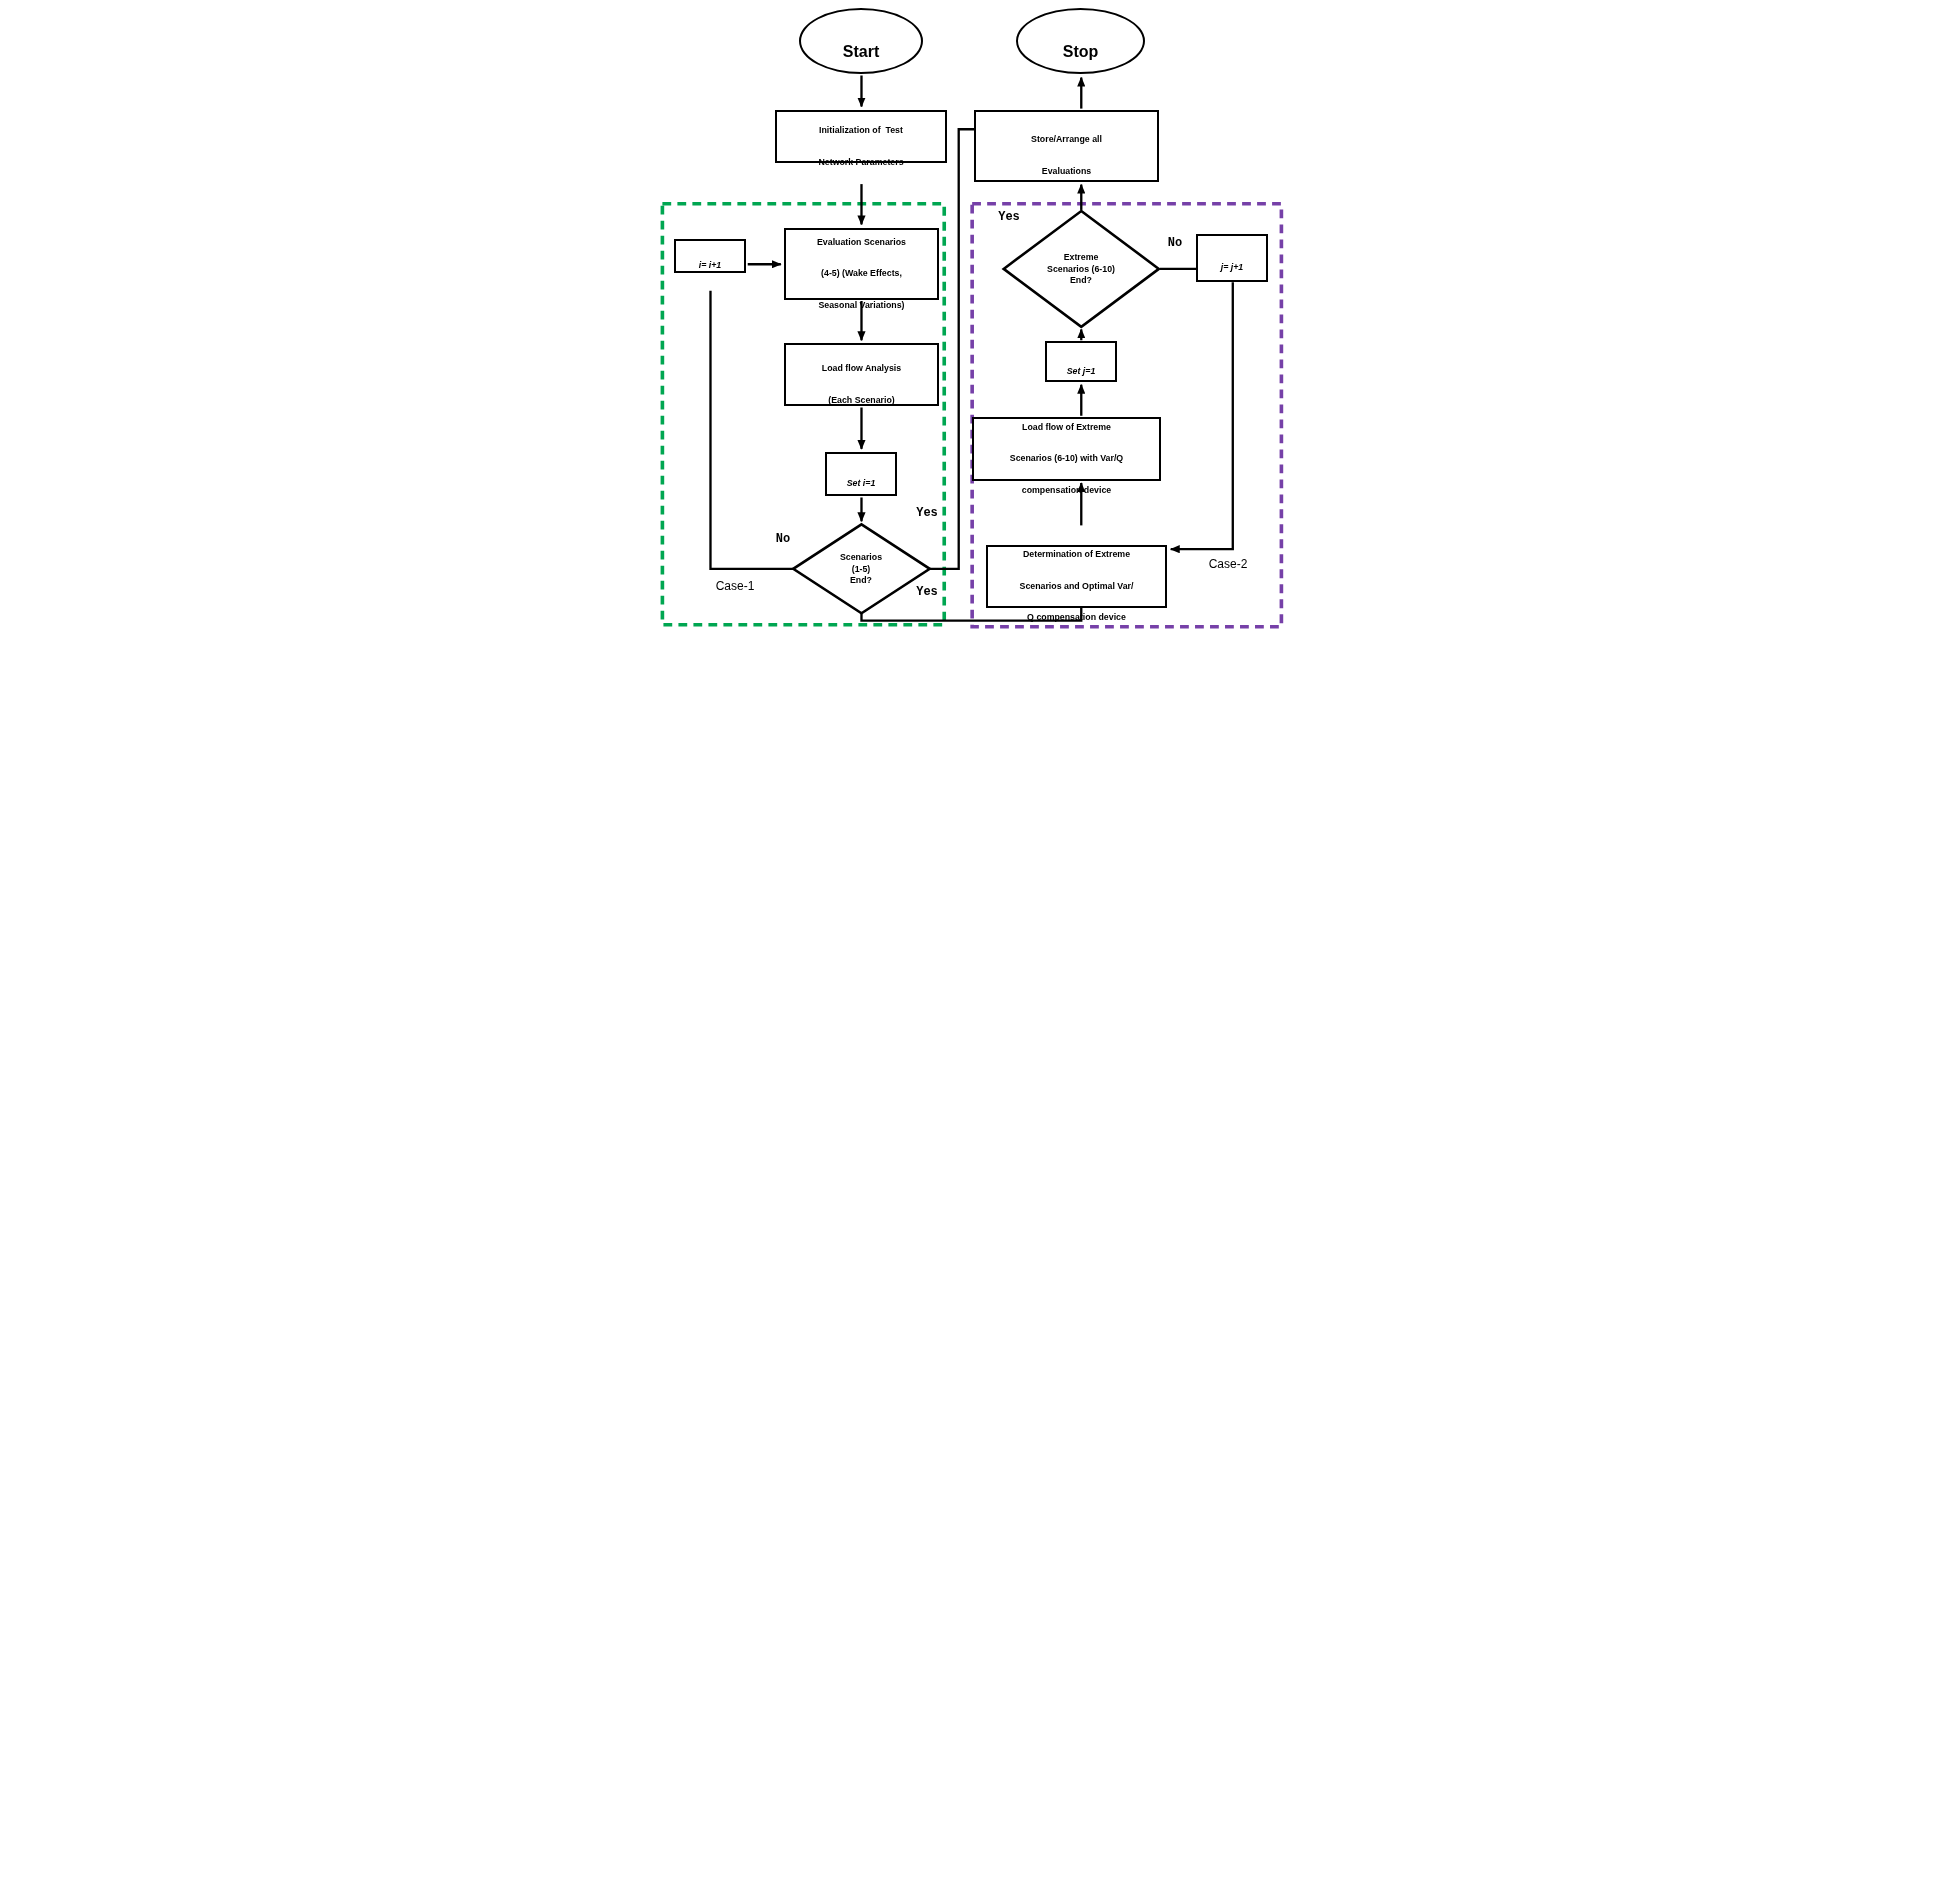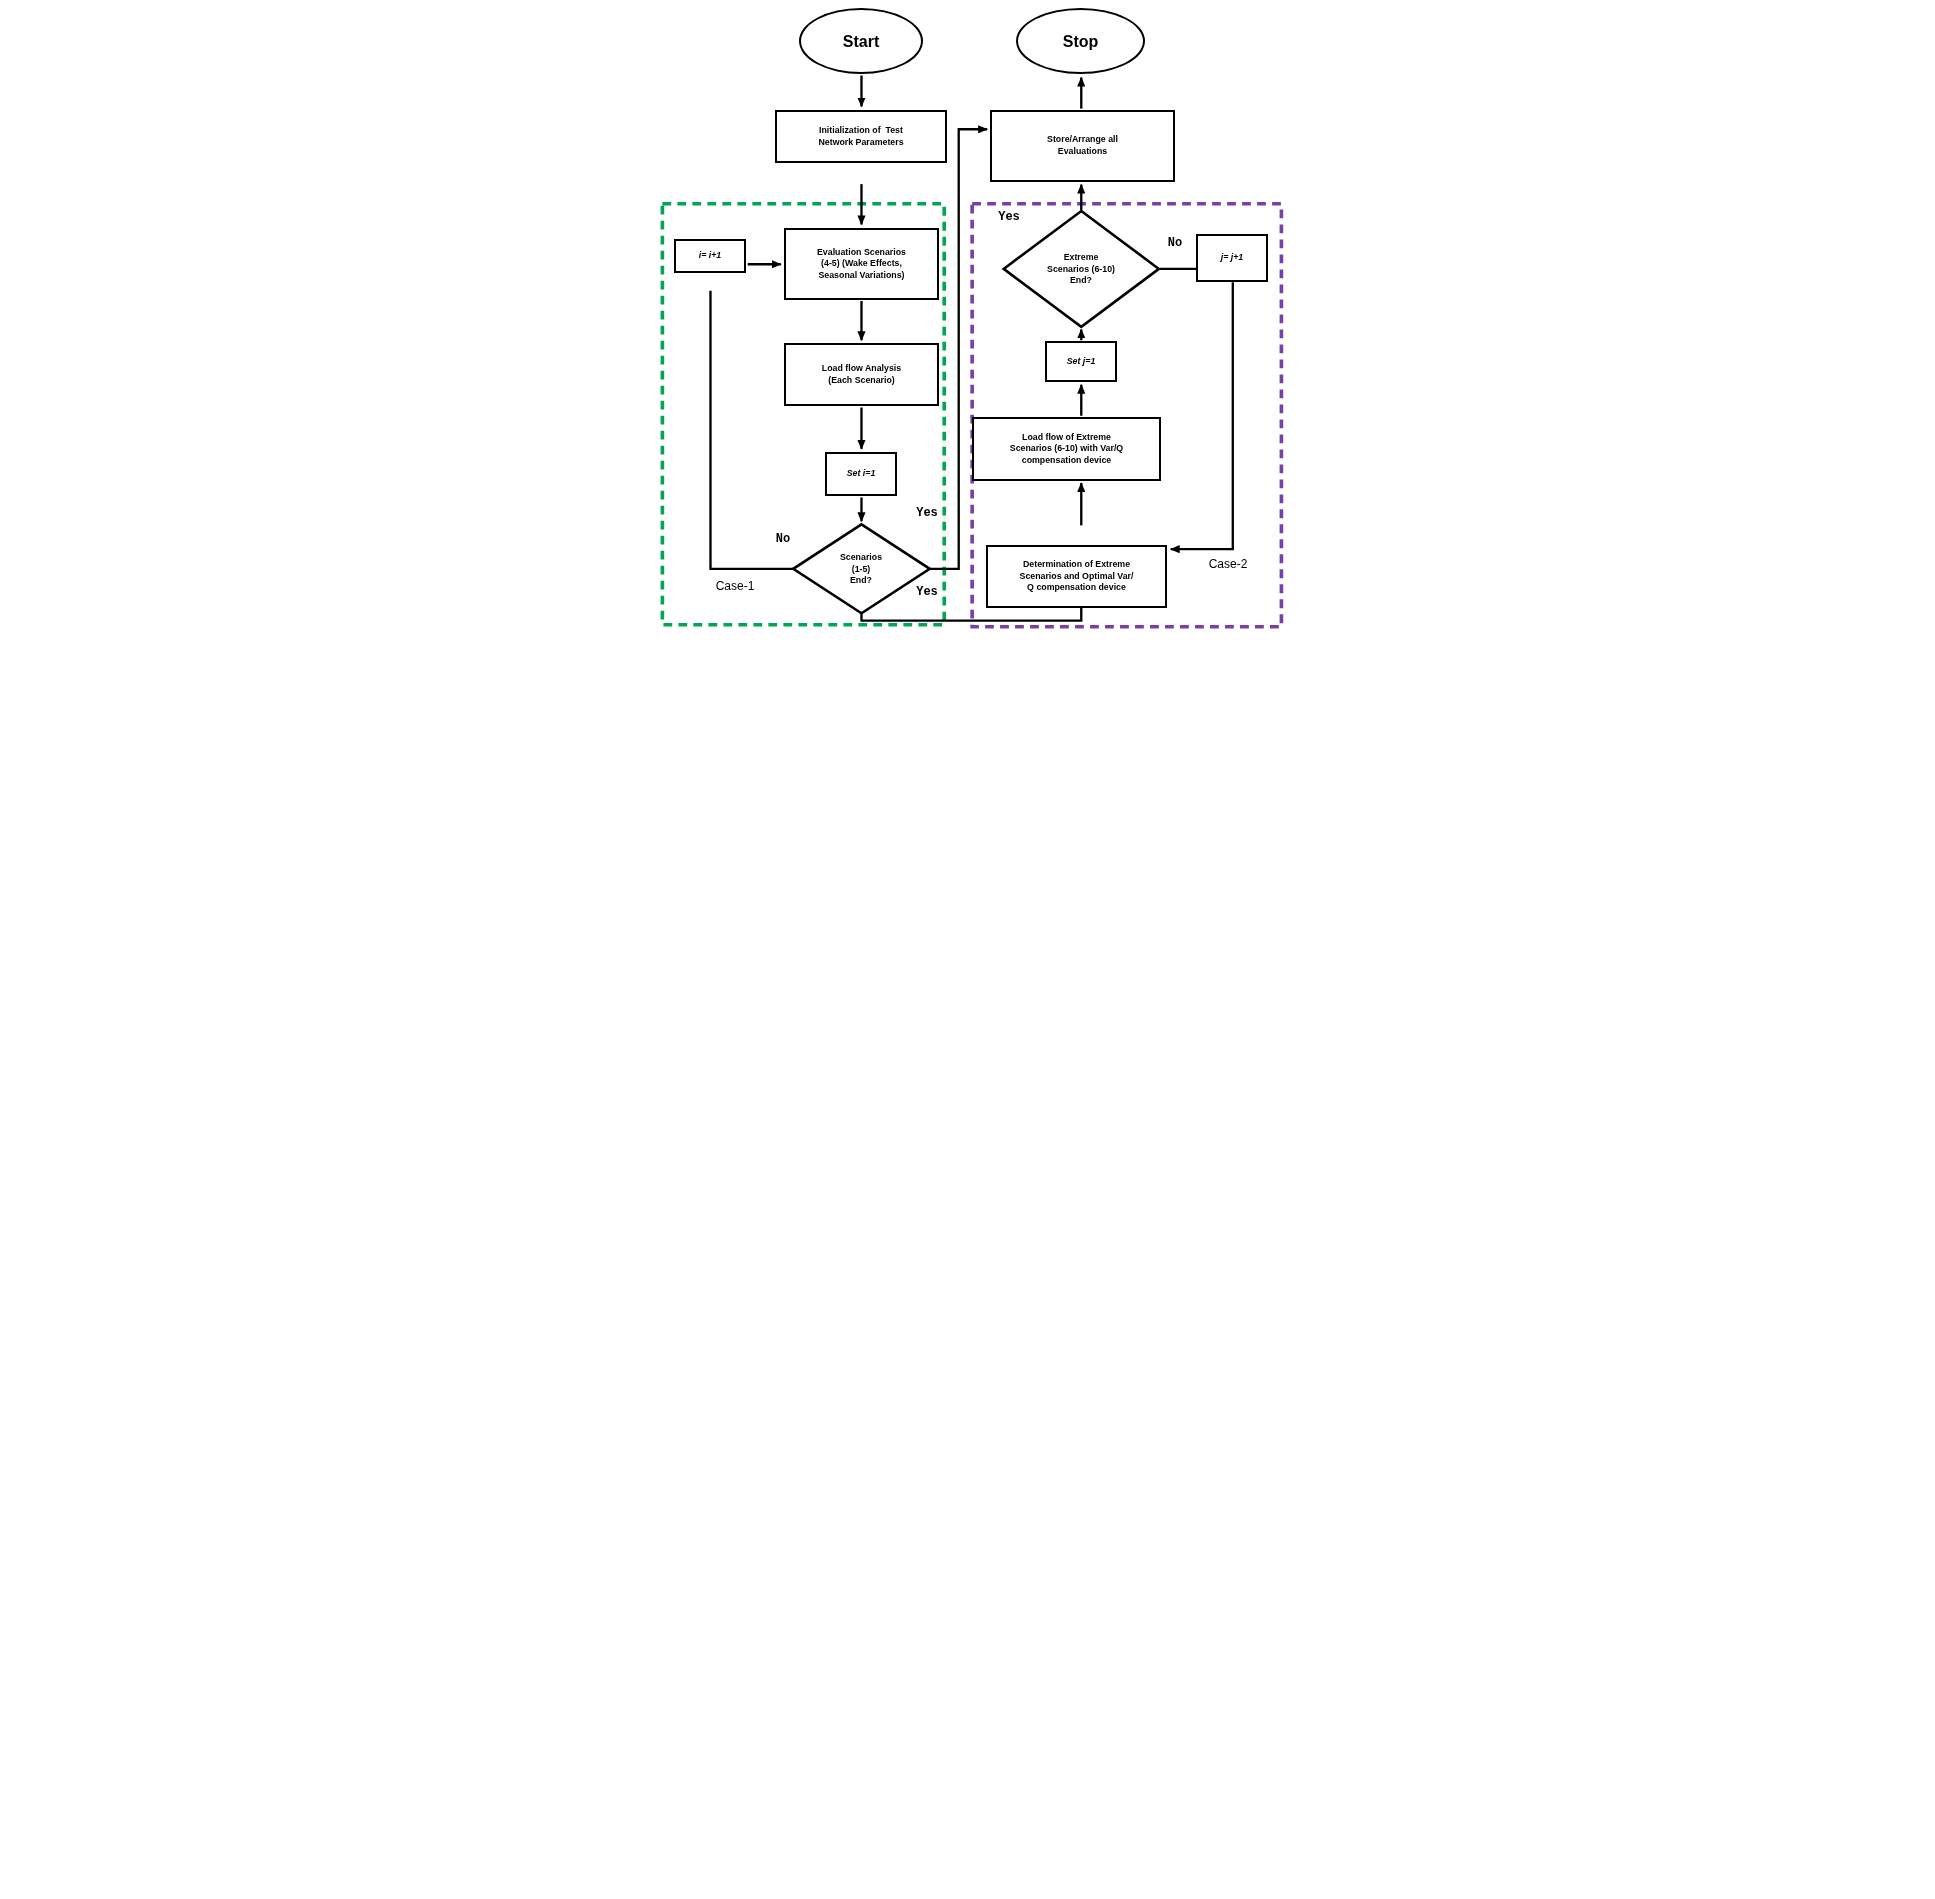--- a/index.html
+++ b/index.html
@@ -19,21 +19,21 @@
     background:#fff;
     display:flex;
     flex-direction:column;
     align-items:center;
     justify-content:center;
     text-align:center;
     font-weight:bold;
     font-size:8.8px;
     line-height:1.32;
   }
-  .node .line{white-space:pre;}
+  .node .line{white-space:pre;margin-top:20px;}
   .ellipse{border-radius:50%;font-size:16px;border-width:2.1px;}
   .italic{font-style:italic;}
   .diamond-text{
     position:absolute;
     transform:translate(-50%,-50%);
     text-align:center;
     font-weight:bold;
     font-size:8.8px;
     line-height:1.32;
   }
@@ -94,21 +94,21 @@
     <div class="line">Start</div>
   </div>
   <div class="node ellipse" style="left:372px;top:8.3px;width:129px;height:66px">
     <div class="line">Stop</div>
   </div>
 
   <div class="node" style="left:131px;top:110px;width:172px;height:53px">
     <div class="line">Initialization of  Test</div>
     <div class="line">Network Parameters</div>
   </div>
-  <div class="node" style="left:346px;top:110px;width:185px;height:72px">
+  <div class="node" style="left:330px;top:110px;width:185px;height:72px">
     <div class="line">Store/Arrange all</div>
     <div class="line">Evaluations</div>
   </div>
 
   <div class="node italic" style="left:30px;top:239px;width:72px;height:34px">
     <div class="line">i= i+1</div>
   </div>
   <div class="node" style="left:140px;top:228px;width:155px;height:72px">
     <div class="line">Evaluation Scenarios</div>
     <div class="line">(4-5) (Wake Effects,</div>

